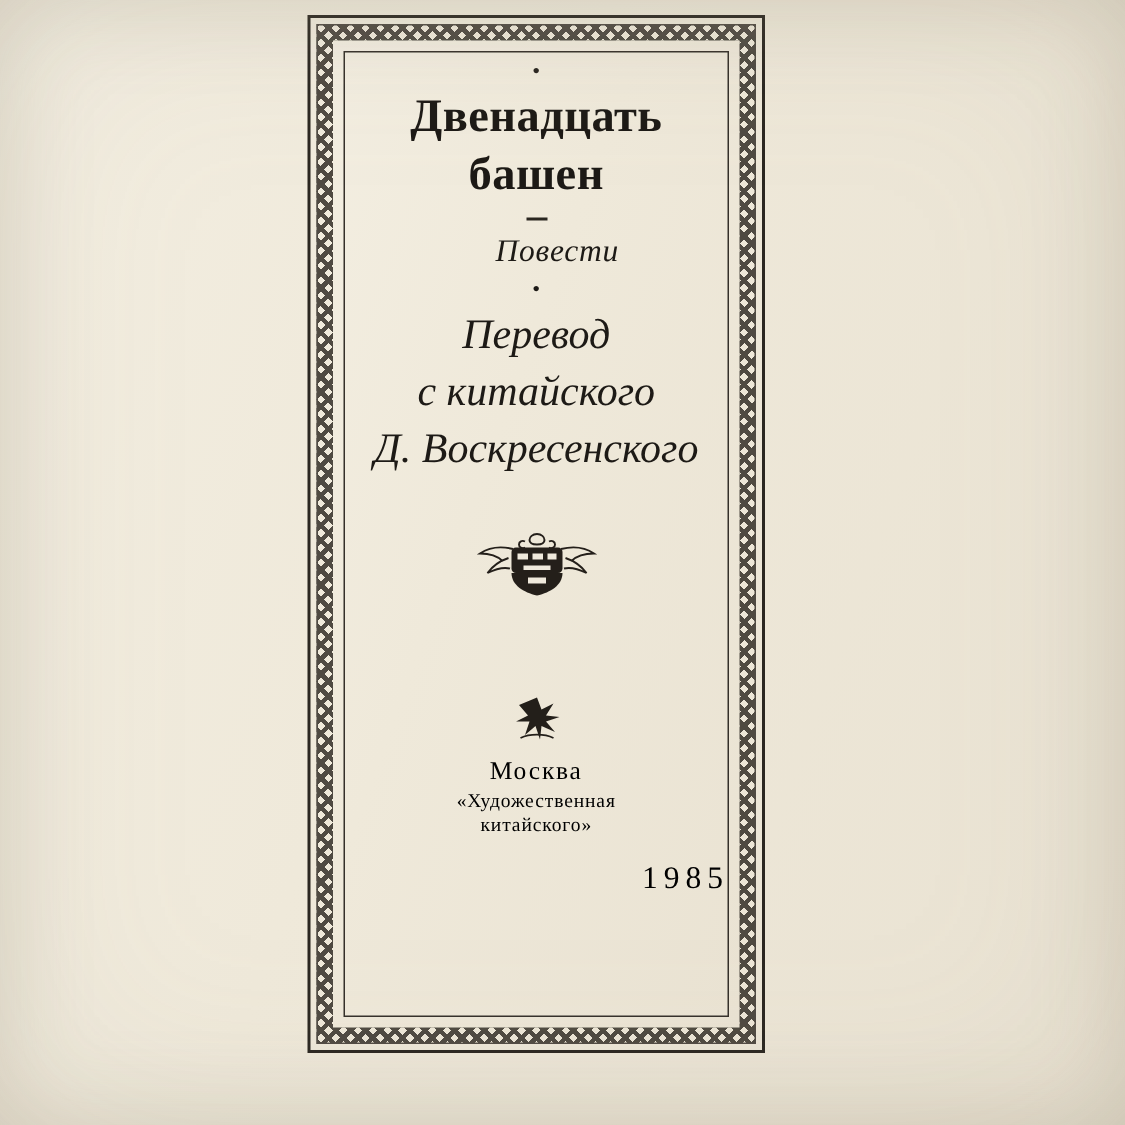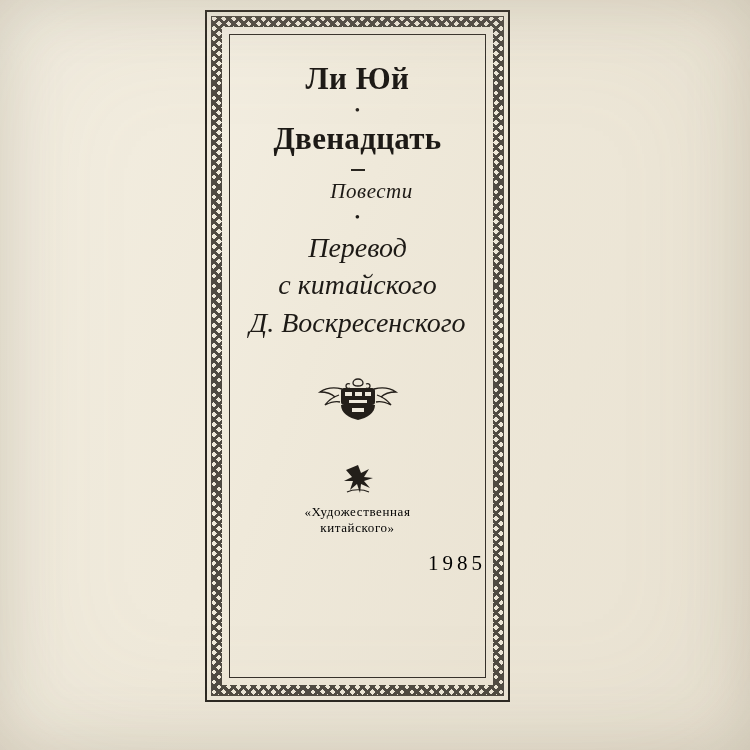--- a/index.html
+++ b/index.html
@@ -194,25 +194,25 @@
 
 <div id="page">
 
   <div class="frame-outer"></div>
   <div class="frame-band"></div>
   <div class="frame-mask"></div>
   <div class="frame-inner"></div>
 
   <div class="content">
 
-    <div class="author">Ли Юй</div>
 
     <div class="dot">•</div>
 
     <div class="title">Двенадцать</div>
+    <div class="title">башен</div>
 
     <div class="rule"></div>
 
     <div class="genre">Повести</div>
 
     <div class="dot2">•</div>
 
     <div class="translation">Перевод</div>
     <div class="translation">с китайского</div>
     <div class="translation">Д. Воскресенского</div>
@@ -248,18 +248,19 @@
     <div class="publisher-mark">
       <svg width="46" height="36" viewBox="0 0 46 36" aria-hidden="true">
         <g fill="#231f1a">
           <path d="M23 3 l3 8 l8 -4 l-5 8 l9 1 l-9 3 l6 7 l-9 -4 l-1 9 l-3 -9 l-7 6 l3 -9 l-9 0 l8 -4 l-6 -7 z"></path>
         </g>
         <g stroke="#231f1a" stroke-width="1.2" fill="none">
           <path d="M12 30 c6 -3 16 -3 22 0"></path>
         </g>
       </svg>
     </div>
+    <div class="city">Москва</div>
     <div class="publisher">«Художественная</div>
     <div class="publisher">китайского»</div>
     <div class="year">1985</div>
   </div>
 
 </div>
 
 </body></html>

